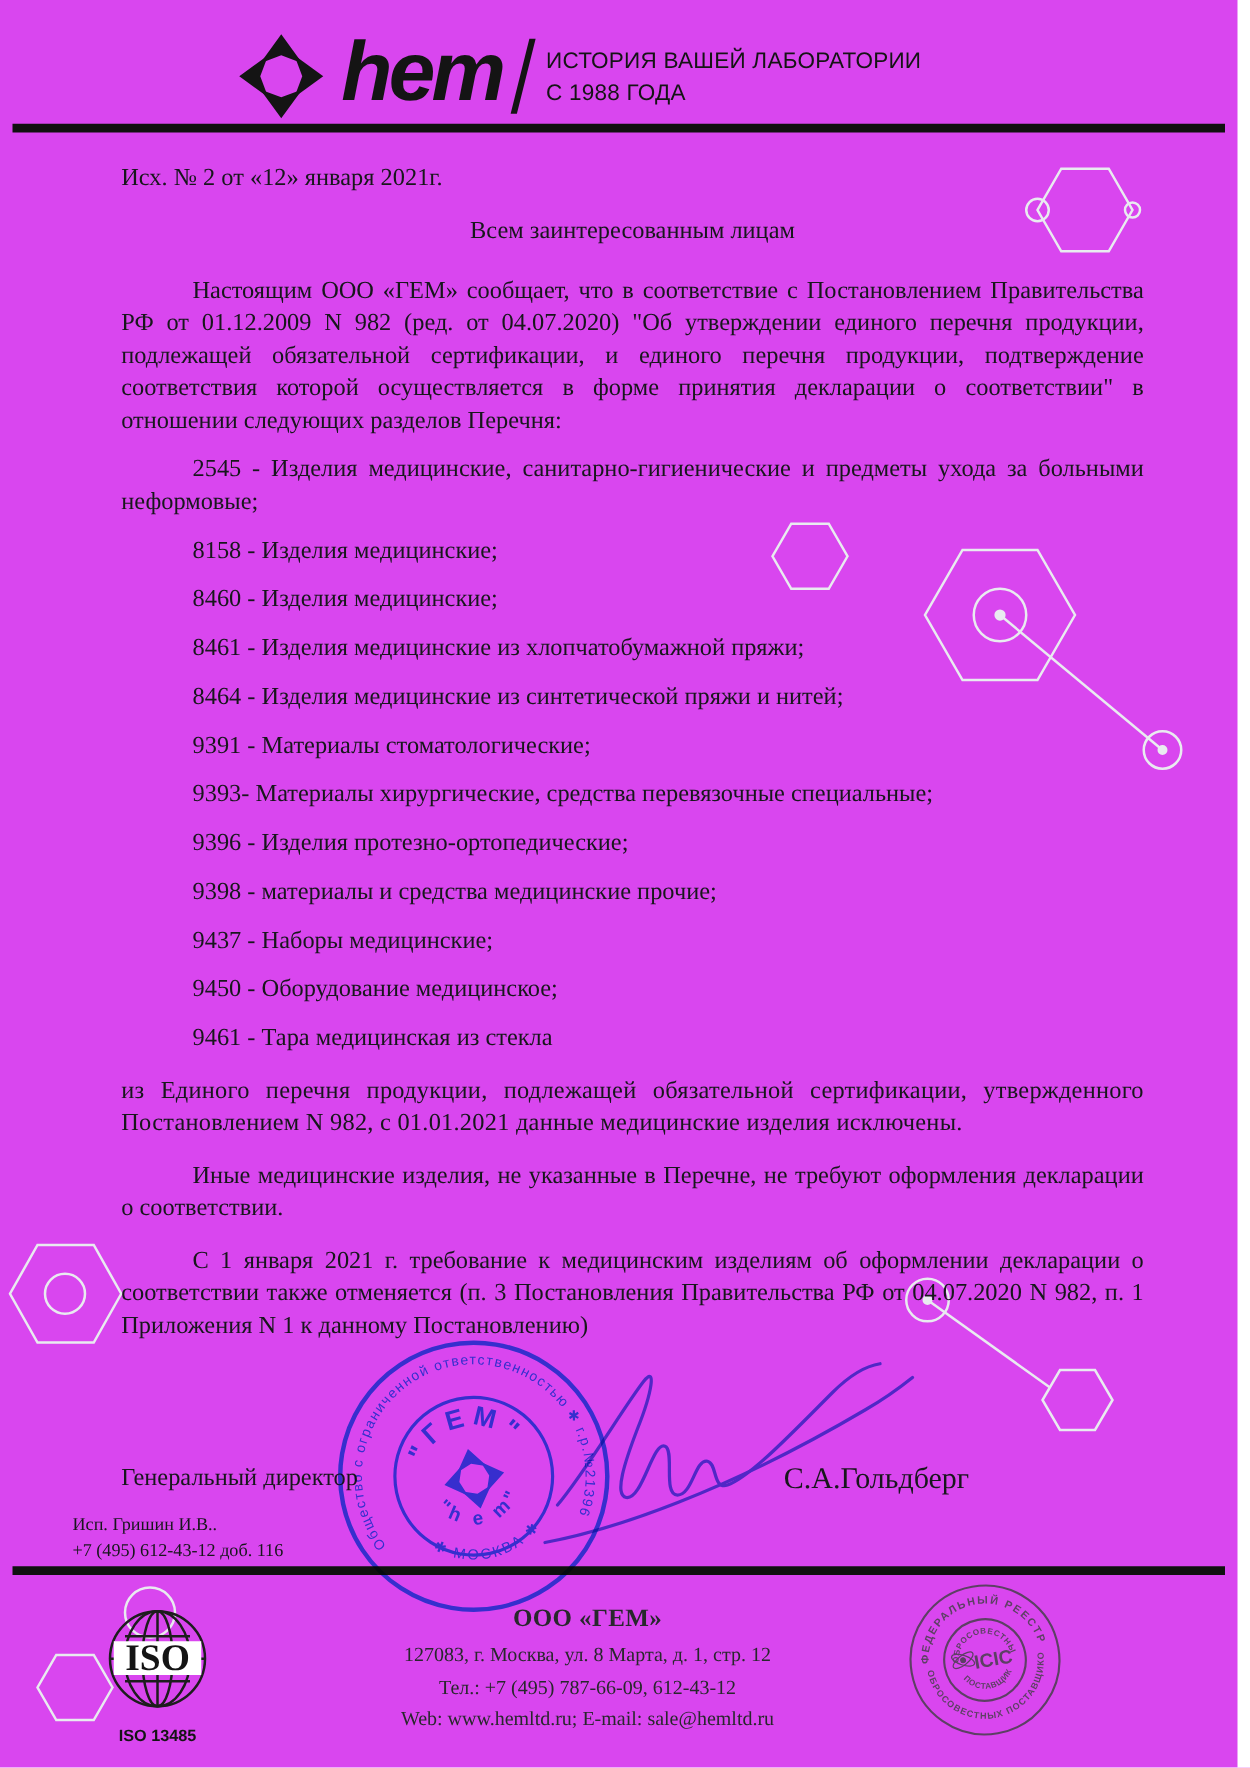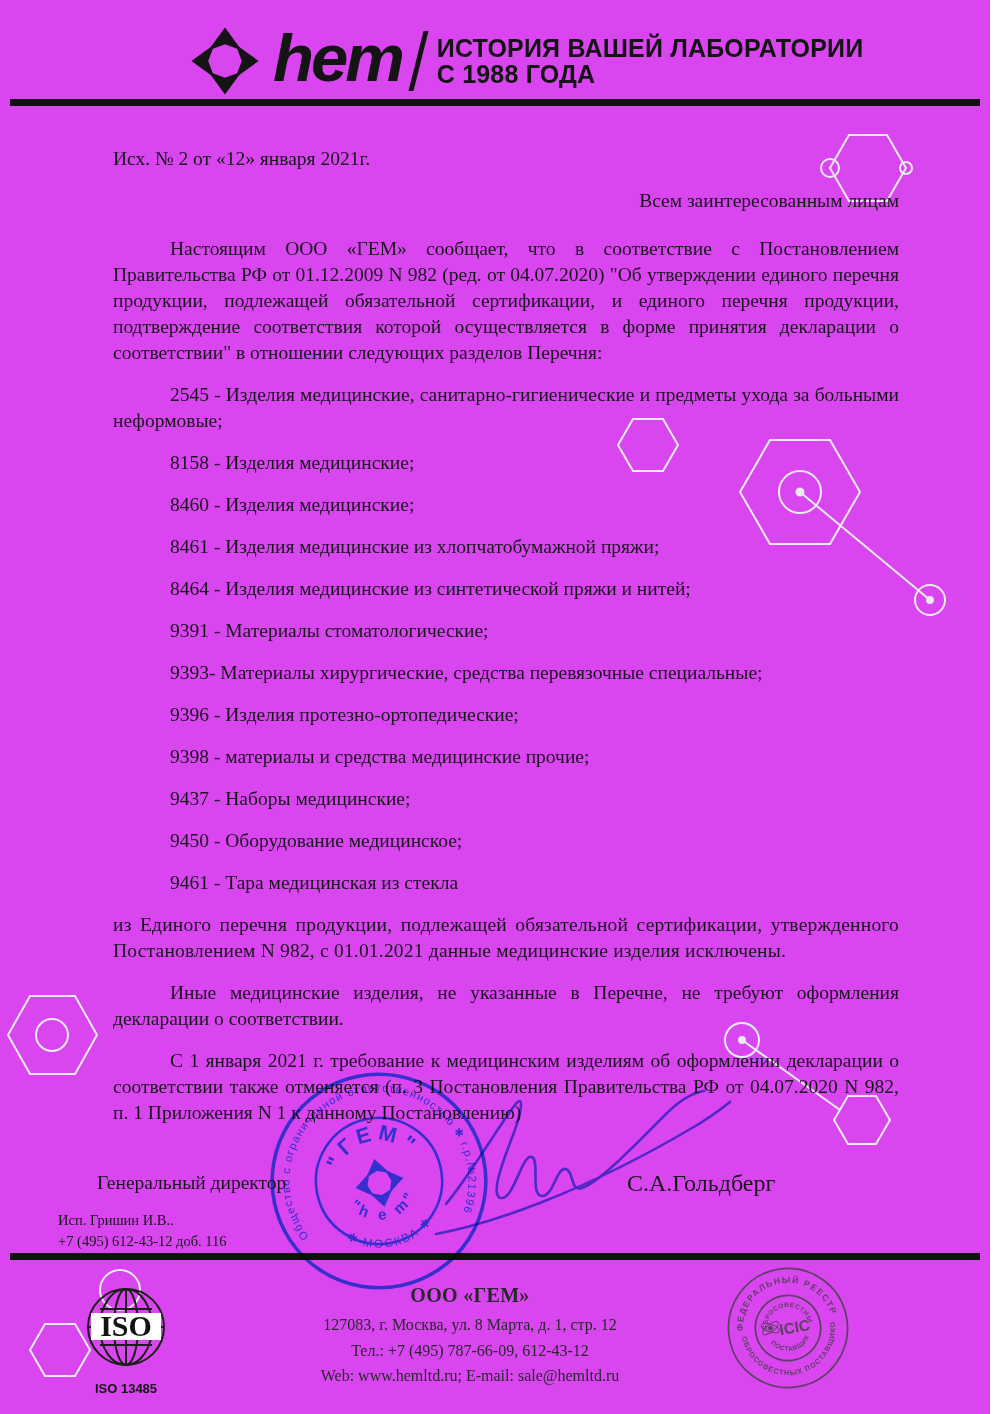--- a/index.html
+++ b/index.html
@@ -10,32 +10,32 @@
 
   
   .bg-decor{position:absolute;inset:0;z-index:0;pointer-events:none}
 
   
   .masthead{position:absolute;top:24px;left:183px;display:flex;align-items:center;z-index:2}
   .logo-mark{width:84px;height:70px;flex:none}
   .brand{font-family:"Liberation Sans",sans-serif;font-size:67px;font-weight:700;font-style:italic;
          letter-spacing:-3px;color:#141414;line-height:1;margin-left:6px;padding-bottom:6px}
   .slash{width:5px;height:60px;background:#141414;transform:skewX(-14deg);margin:0 16px 0 14px}
-  .tagline{font-family:"Liberation Sans",sans-serif;font-weight:700;font-size:25px;
+  .tagline{font-family:"Liberation Sans",sans-serif;font-weight:400;font-size:18px;
            line-height:26px;color:#141414;letter-spacing:.2px}
 
   .rule{position:absolute;left:10px;right:10px;height:7px;background:#101010;z-index:1}
   .rule-top{top:99px}
   .rule-bottom{top:1253px}
 
   
   .doc{position:absolute;top:112px;left:97px;width:818px;z-index:1;font-size:19.5px;line-height:26px}
-  .doc p{margin:16px}
+  .doc p{margin:0}
   .ref{padding-top:18px}
-  .addressee{margin-top:16px !important;text-align:right}
+  .addressee{margin-top:16px !important;text-align:center}
   .para{text-align:justify}
   .indent{text-indent:57px}
   .intro{margin-top:22px !important}
   .item{margin-top:13px !important;text-indent:57px;text-align:justify}
   .bold-para{margin-top:16px !important;font-weight:400;letter-spacing:.2px}
   .mt{margin-top:16px !important}
 
   
   .sig-title{position:absolute;left:97px;top:1172px;font-size:19.5px;z-index:1}
   .sig-name{position:absolute;left:627px;top:1170px;font-size:24px;z-index:1}

